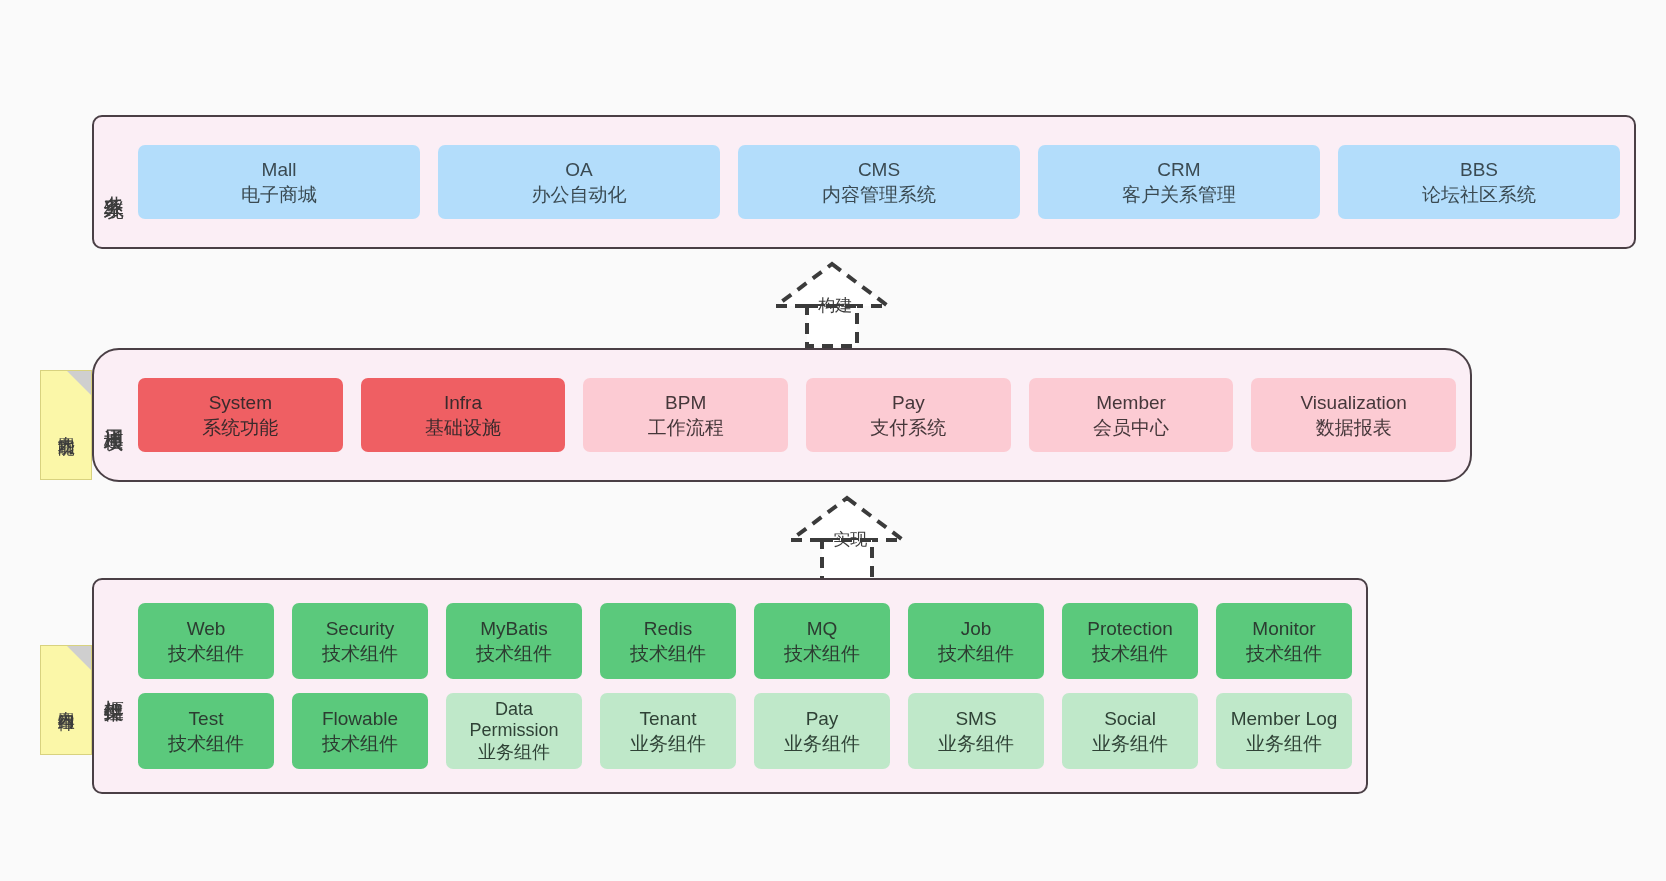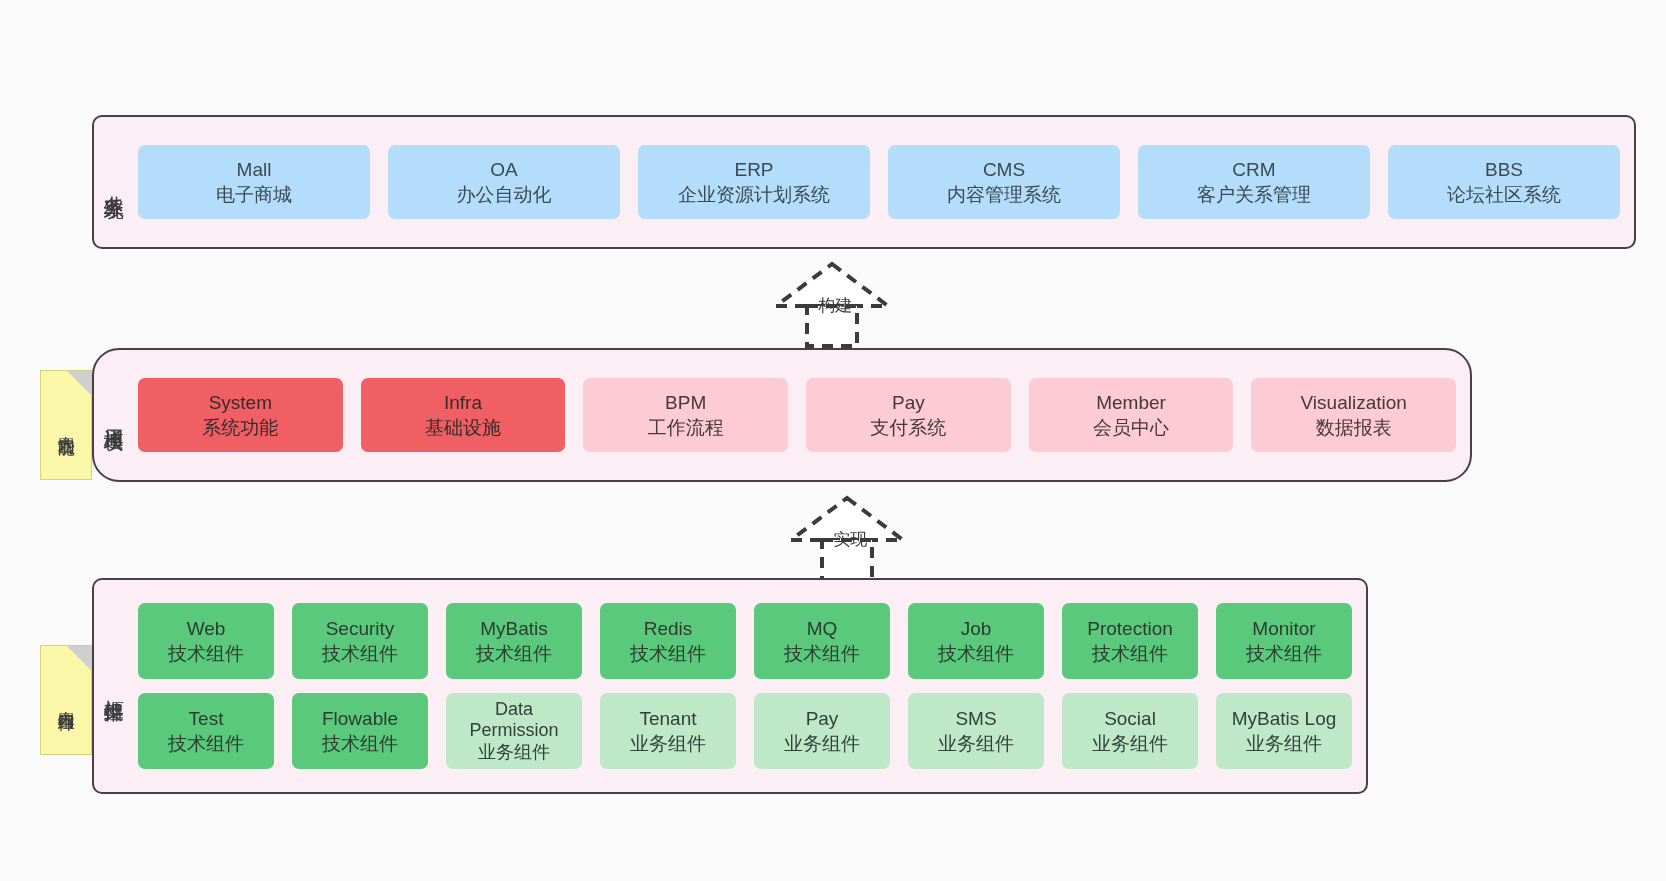--- a/index.html
+++ b/index.html
@@ -147,24 +147,20 @@
       <div class="node-row">
         <div class="node blue" style="height:74px;">
           <span class="n-title">Mall</span>
           <span class="n-sub">电子商城</span>
         </div>
         <div class="node blue" style="height:74px;">
           <span class="n-title">OA</span>
           <span class="n-sub">办公自动化</span>
         </div>
         <div class="node blue" style="height:74px;">
-          <span class="n-title">ERP</span>
-          <span class="n-sub">企业资源计划系统</span>
-        </div>
-        <div class="node blue" style="height:74px;">
           <span class="n-title">CMS</span>
           <span class="n-sub">内容管理系统</span>
         </div>
         <div class="node blue" style="height:74px;">
           <span class="n-title">CRM</span>
           <span class="n-sub">客户关系管理</span>
         </div>
         <div class="node blue" style="height:74px;">
           <span class="n-title">BBS</span>
           <span class="n-sub">论坛社区系统</span>
@@ -288,21 +284,21 @@
         </div>
         <div class="node lightgreen" style="height:76px;">
           <span class="n-title">SMS</span>
           <span class="n-sub">业务组件</span>
         </div>
         <div class="node lightgreen" style="height:76px;">
           <span class="n-title">Social</span>
           <span class="n-sub">业务组件</span>
         </div>
         <div class="node lightgreen" style="height:76px;">
-          <span class="n-title">MyBatis Log</span>
+          <span class="n-title">Member Log</span>
           <span class="n-sub">业务组件</span>
         </div>
       </div>
 
     </div>
   </div>
 
   <div class="sticky" id="sticky-framework" style="left:40px; top:645px; width:52px; height:110px;">
     <span class="fold"></span>
     <span>内置组件</span>

